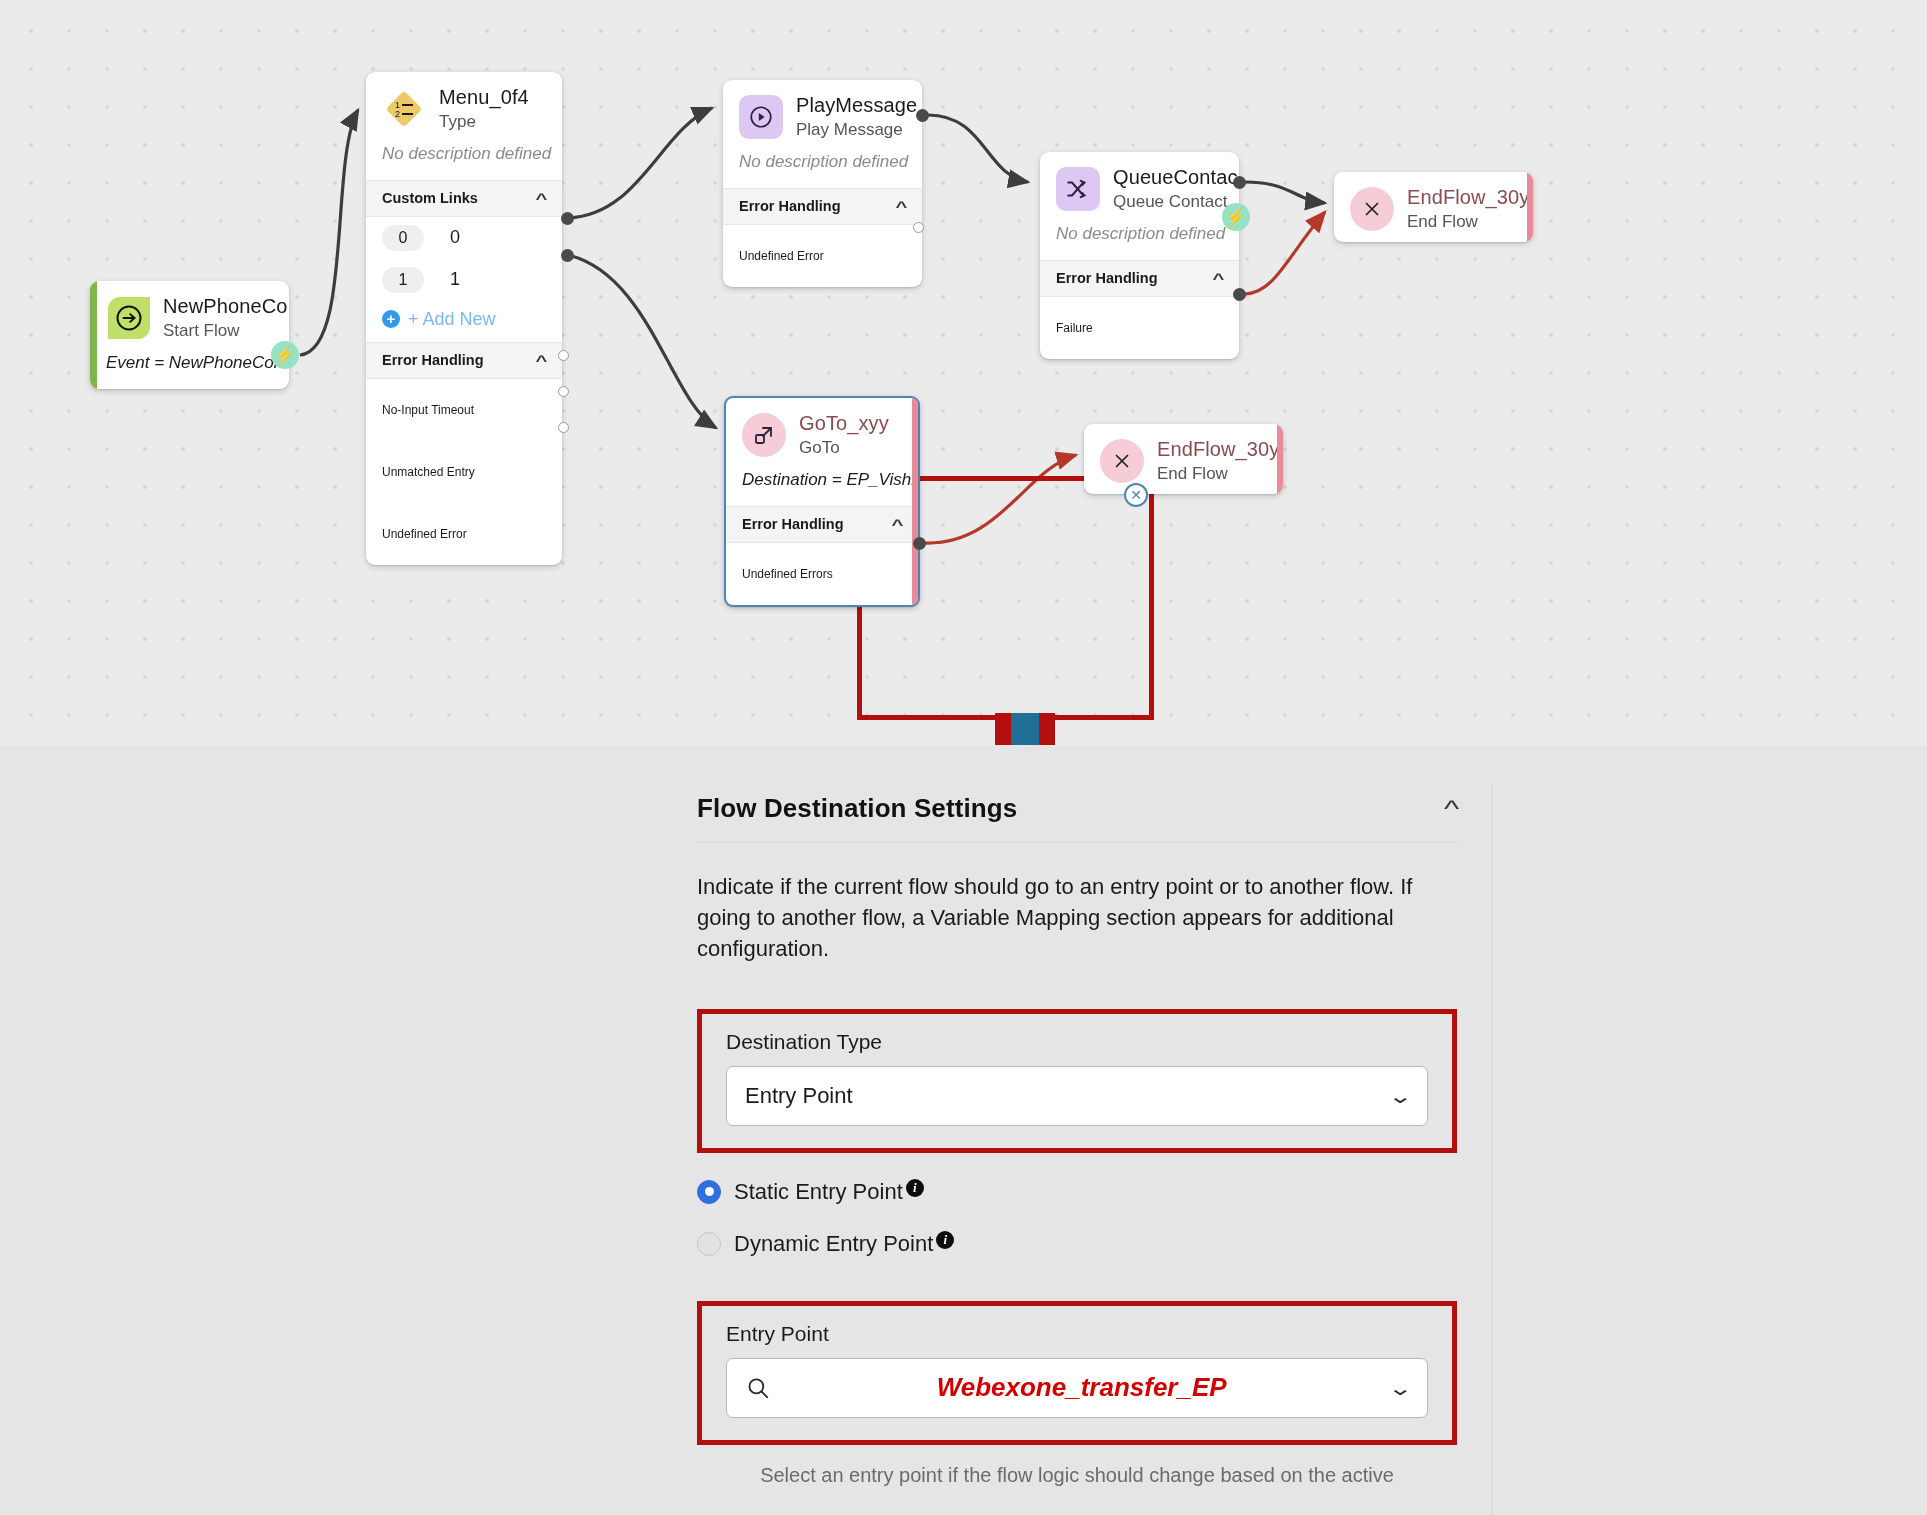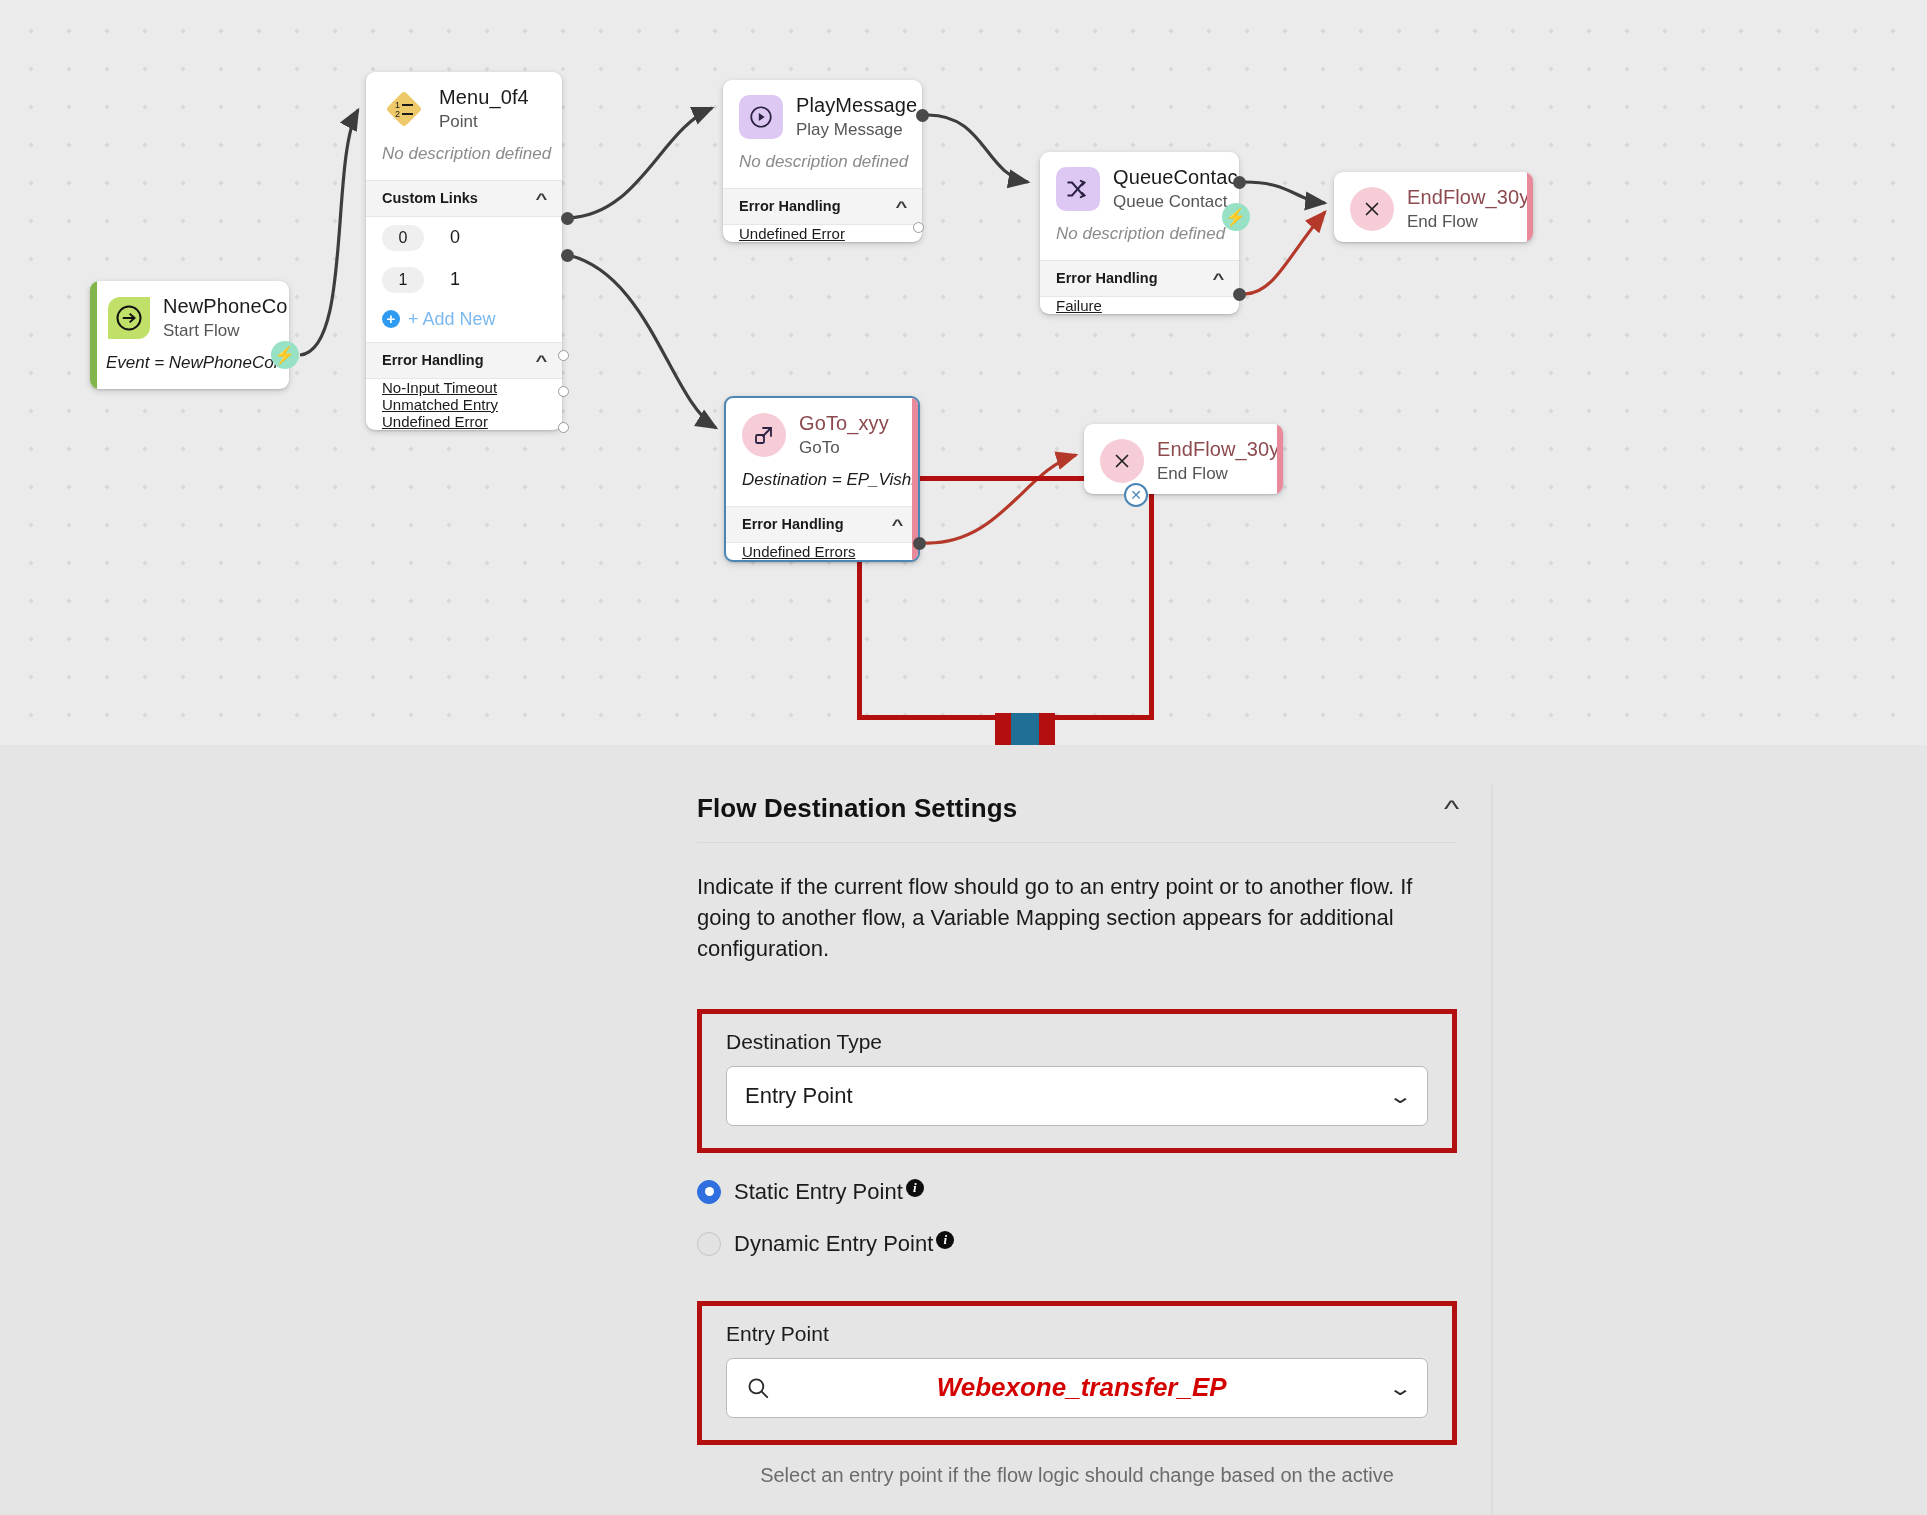--- a/index.html
+++ b/index.html
@@ -35,21 +35,21 @@
   .node .ttl { line-height: 1.15; min-width: 0; }
   .node .ttl .t1 { font-size: 20px; color: #8c4a4f; letter-spacing:.1px; white-space: nowrap; }
   .node .ttl .t2 { font-size: 17px; color: #555; margin-top: 3px; white-space: nowrap; }
   .node .desc { font-style: italic; font-size: 17px; color: #8b8b8b; padding: 2px 16px 16px 16px; white-space: nowrap; }
   .node .desc.dark { color: #1b1b1b; }
   .node .sect {
     background: #f4f4f5; border-top: 1px solid #e6e6e8; border-bottom: 1px solid #e6e6e8;
     font-size: 14.5px; font-weight: bold; color: #1b1b1b;
     padding: 9px 16px; display: flex; justify-content: space-between; align-items: center;
   }
-  .node .row { font-size: 15px; color: #1b1b1b; padding: 0 16px; position: relative; white-space: nowrap; text-decoration: underline; }
+  .node .row { font-size: 12px; color: #1b1b1b; padding: 24px 16px; position: relative; white-space: nowrap; }
   .chev { font-size: 15px; color: #3a3a3a; transform: scaleX(1.35); display:inline-block; }
 
   .port-o { position: absolute; width: 11px; height: 11px; border: 1.6px solid #9a9a9a; border-radius: 50%; background: #fff; }
   .port-f { position: absolute; width: 13px; height: 13px; border-radius: 50%; background: #4a4a4a; }
 
   
   .t-dark { color: #1b1b1b !important; }
 
   
   #n-start { left: 90px; top: 281px; width: 199px; }
@@ -185,21 +185,21 @@
       <div class="ico">
         <svg width="44" height="44" viewBox="0 0 44 44">
           <rect x="9" y="9" width="26" height="26" rx="4" fill="#eec96a" transform="rotate(45 22 22)"></rect>
           <text x="13" y="21" font-size="9" font-family="Liberation Sans, sans-serif" fill="#1b1b1b">1</text>
           <text x="13" y="30" font-size="9" font-family="Liberation Sans, sans-serif" fill="#1b1b1b">2</text>
           <path d="M20 18h11M20 27h11" stroke="#1b1b1b" stroke-width="1.8"></path>
         </svg>
       </div>
       <div class="ttl">
         <div class="t1 t-dark">Menu_0f4</div>
-        <div class="t2">Point</div>
+        <div class="t2">Type</div>
       </div>
     </div>
     <div class="desc">No description defined</div>
     <div class="sect">
       <span>Custom Links</span>
       <span class="chev">^</span>
     </div>
     <div class="linkrow">
       <span class="pill">0</span>
       <span>0</span>

